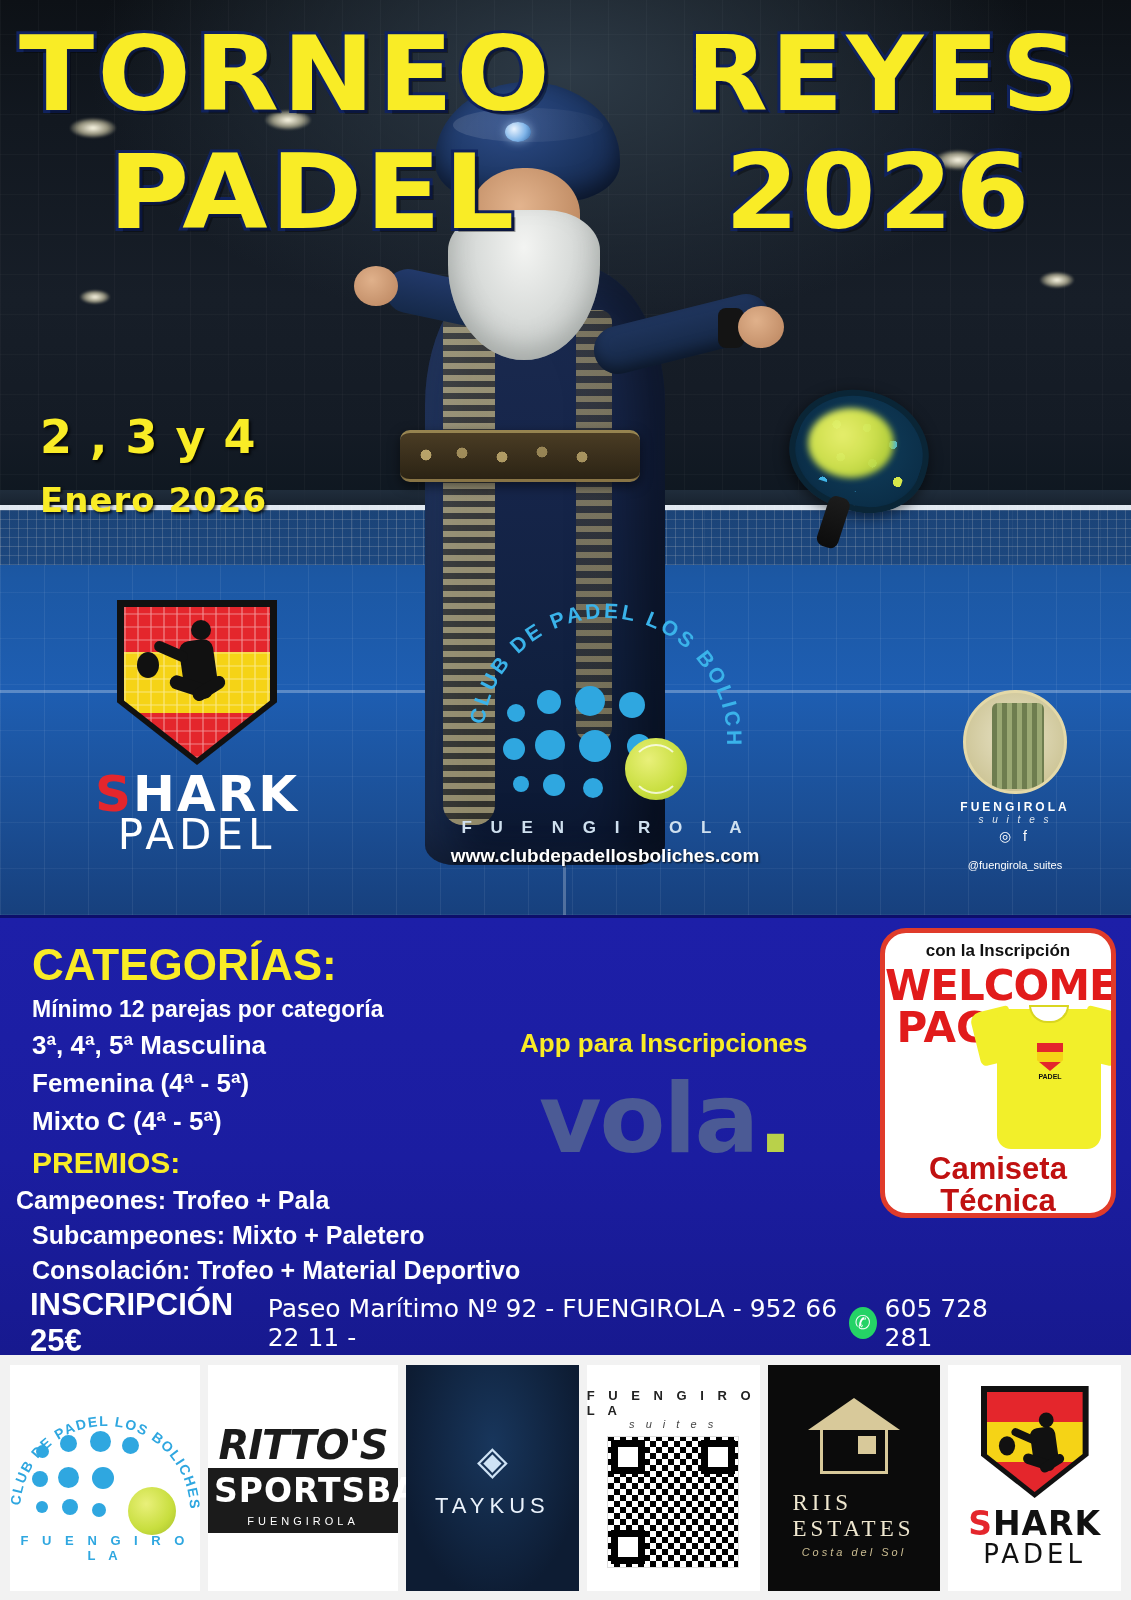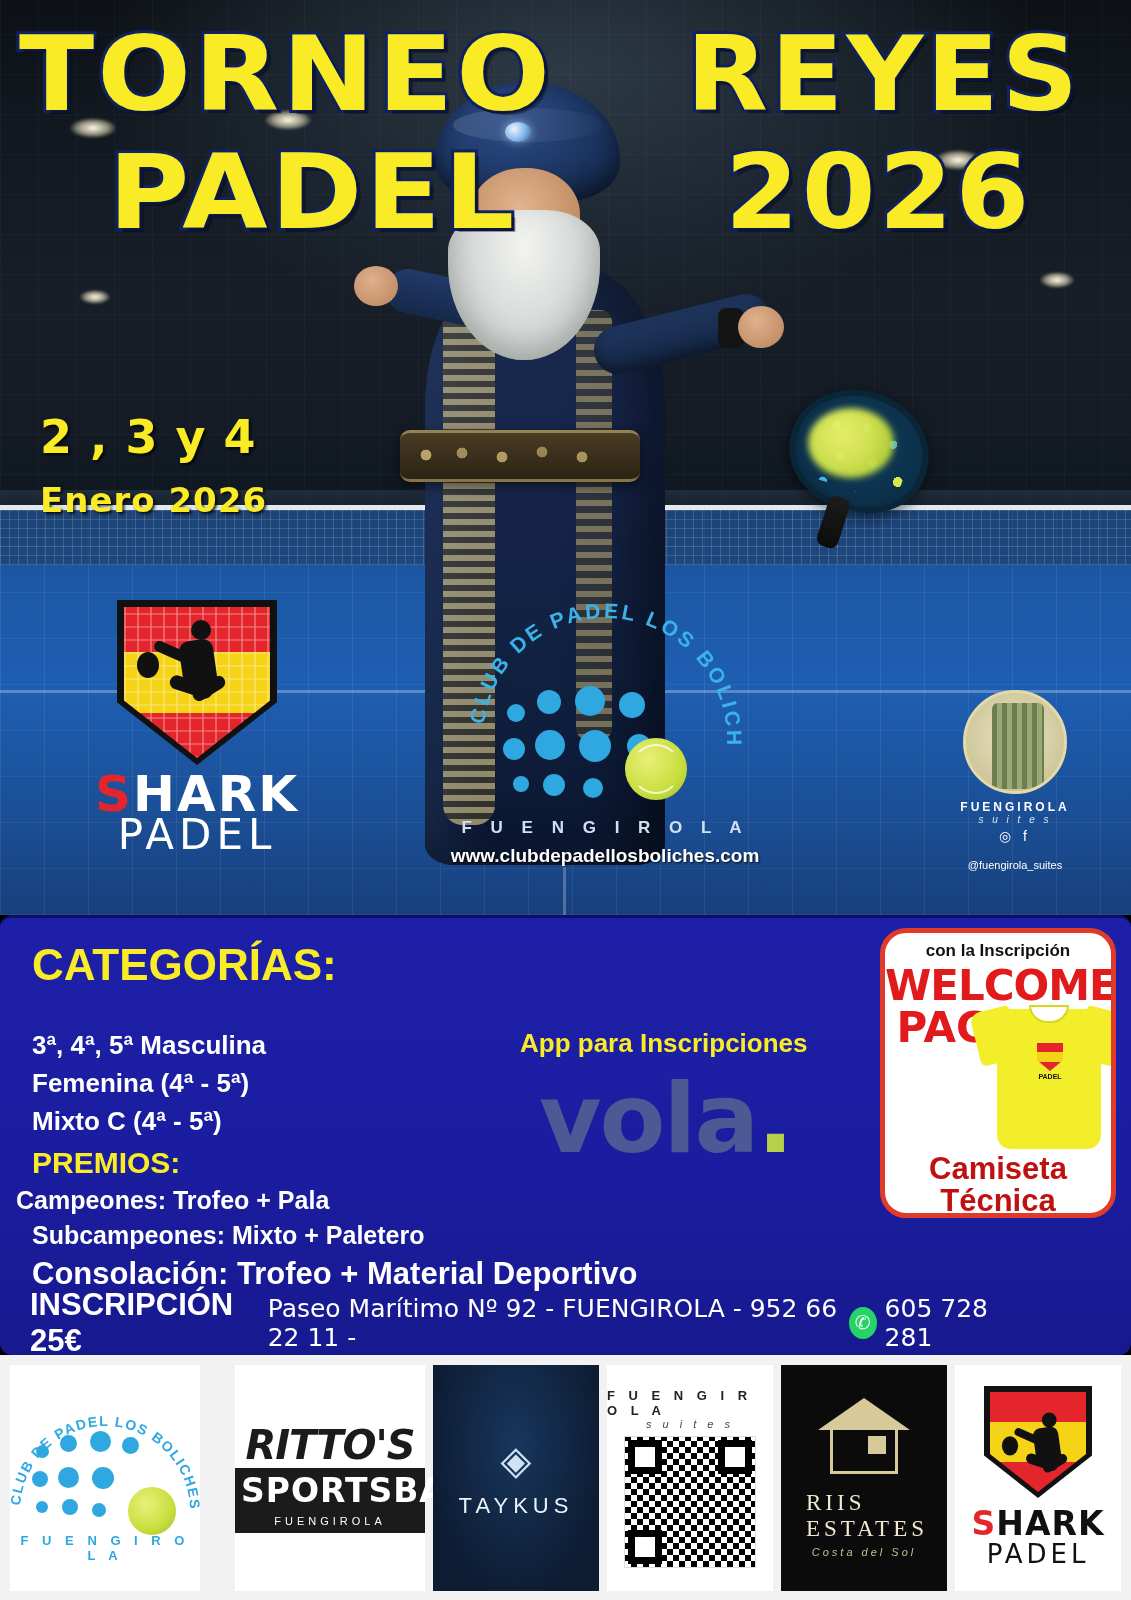--- a/index.html
+++ b/index.html
@@ -204,32 +204,31 @@
   .suites-name { color:#fff; font-size:12px; letter-spacing:3px; font-weight:bold; margin-top:6px;}
   .suites-sub { color:#dfe6ee; font-size:10px; letter-spacing:3px; font-style:italic;}
   .suites-icons { color:#fff; font-size:14px; margin-top:3px; letter-spacing:4px;}
   .suites-handle { color:#fff; font-size:11px; margin-top:15px;}
 
   
   .info {
     position:absolute; left:0; top:915px; width:1131px; height:440px;
     background: linear-gradient(180deg,#1d1fa8 0%, #1b1da0 55%, #17198f 100%);
     border-top:3px solid #0d0f6b;
-    border-radius:12px;
   }
   .cat-title { position:absolute; left:32px; top:22px; color:#f9ec26; font-size:44px; font-weight:bold;
     font-family:"Liberation Sans",sans-serif;}
   .cat-min { position:absolute; left:32px; top:78px; color:#fff; font-size:23px; font-weight:bold;}
   .cat-l1 { position:absolute; left:32px; top:112px; color:#fff; font-size:26px; font-weight:bold;}
   .cat-l2 { position:absolute; left:32px; top:150px; color:#fff; font-size:26px; font-weight:bold;}
   .cat-l3 { position:absolute; left:32px; top:188px; color:#fff; font-size:26px; font-weight:bold;}
   .prem-title { position:absolute; left:32px; top:228px; color:#f9ec26; font-size:30px; font-weight:bold;}
   .prem-l1 { position:absolute; left:16px; top:268px; color:#fff; font-size:25px; font-weight:bold;}
   .prem-l2 { position:absolute; left:32px; top:303px; color:#fff; font-size:25px; font-weight:bold;}
-  .prem-l3 { position:absolute; left:32px; top:338px; color:#fff; font-size:31px; font-weight:bold;}
+  .prem-l3 { position:absolute; left:32px; top:338px; color:#fff; font-size:25px; font-weight:bold;}
 
   .app-label { position:absolute; left:520px; top:110px; color:#f9ec26; font-size:26px; font-weight:bold;}
   .vola { position:absolute; left:528px; top:145px; font-size:96px; font-weight:bold; color:#4b5a95;
     font-family:"DejaVu Sans",sans-serif; letter-spacing:-2px;margin-left:11px;}
   .vola .dot { color:#b9d14a; }
 
   .welcome { position:absolute; left:880px; top:10px; width:236px; height:290px;
     background:#fff; border:5px solid #e03b2a; border-radius:26px; overflow:hidden;}
   .w-con { position:absolute; left:0; top:8px; width:100%; text-align:center; color:#111; font-size:17px; font-weight:bold;}
   .w-welcome { position:absolute; left:0; top:28px; width:100%; text-align:center; color:#e11b1b;
@@ -261,21 +260,21 @@
     background:#f2f2f2; display:flex; align-items:center; gap:8px; padding:8px 10px;}
   .sp { flex:1; height:226px; display:flex; align-items:center; justify-content:center; position:relative;}
 
   .sp-bol { background:#fff; }
   .sp-bol .arc { position:relative; width:190px; height:190px;}
   .sp-bol .dots span{ position:absolute; border-radius:50%; background:#2fa7e0;}
   .sp-bol .bl { position:absolute; left:118px; top:104px; width:48px; height:48px; border-radius:50%;
     background: radial-gradient(circle at 38% 35%, #e9f07a, #c8de3e 60%, #a3bd2a);}
   .sp-bol .sub { position:absolute; left:0; bottom:10px; width:100%; text-align:center; color:#2fa7e0; font-size:13px; letter-spacing:5px; font-weight:bold;}
 
-  .sp-rittos { background:#fff;margin-left:27px; }
+  .sp-rittos { background:#fff; }
   .rit { width:190px; text-align:center; }
   .rit .name { font-family:"DejaVu Sans",sans-serif; font-size:40px; font-weight:bold; color:#1b1b1b;
      font-style:italic; letter-spacing:-1px;}
   .rit .bar { background:#1b1b1b; color:#fff; font-size:33px; font-weight:bold; padding:3px 6px; letter-spacing:1px;
      font-family:"DejaVu Sans",sans-serif;}
   .rit .city { background:#1b1b1b; color:#fff; font-size:11px; letter-spacing:4px; padding:2px 0 6px;}
 
   .sp-taykus { background: radial-gradient(ellipse at 50% 35%, #18365c 0%, #0d1c33 75%); }
   .tk { text-align:center; color:#eaf2fb;}
   .tk .glyph { font-size:40px; color:#cfe3f5; }
@@ -418,20 +417,21 @@
   <div class="suites">
     <div class="suites-circle"></div>
     <div class="suites-name">FUENGIROLA</div>
     <div class="suites-sub">s u i t e s</div>
     <div class="suites-icons">◎ f</div>
     <div class="suites-handle">@fuengirola_suites</div>
   </div>
 
   <div class="info">
     <div class="cat-title">CATEGORÍAS:</div>
+    <div class="cat-min">Mínimo 12 parejas por categoría</div>
     <div class="cat-l1">3ª, 4ª, 5ª Masculina</div>
     <div class="cat-l2">Femenina  (4ª - 5ª)</div>
     <div class="cat-l3">Mixto C (4ª - 5ª)</div>
     <div class="prem-title">PREMIOS:</div>
     <div class="prem-l1">Campeones: Trofeo + Pala</div>
     <div class="prem-l2">Subcampeones: Mixto + Paletero</div>
     <div class="prem-l3">Consolación: Trofeo + Material Deportivo</div>
 
     <div class="app-label">App para Inscripciones</div>
     <div class="vola"><span>vola</span><span class="dot">.</span></div>

